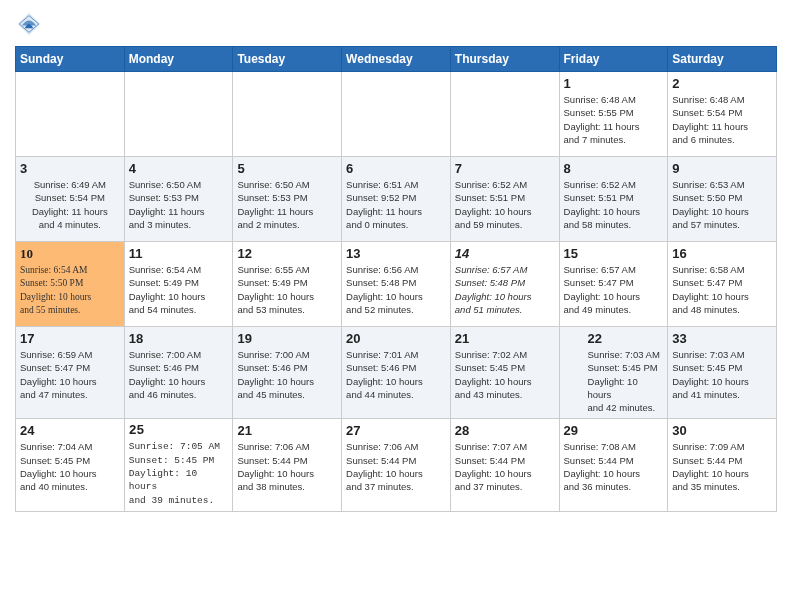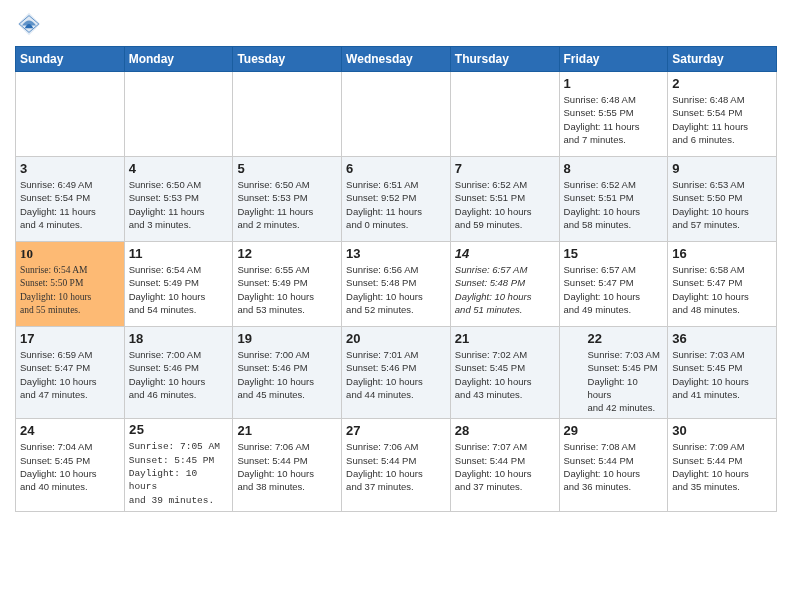--- a/index.html
+++ b/index.html
@@ -164,21 +164,21 @@
             <span class="day-number">2</span>
             <div class="day-info" style="white-space: pre-line;">Sunrise: 6:48 AM
 Sunset: 5:54 PM
 Daylight: 11 hours
 and 6 minutes.</div>
           </td>
         </tr>
         <tr>
           <td style="background: rgb(240, 244, 248);">
             <span class="day-number">3</span>
-            <div class="day-info" style="white-space: pre-line;">Sunrise: 6:49 AM
+            <div class="day-info" style="white-space: pre-line; text-align: center;">Sunrise: 6:49 AM
 Sunset: 5:54 PM
 Daylight: 11 hours
 and 4 minutes.</div>
           </td>
           <td style="background: rgb(240, 244, 248);">
             <span class="day-number">4</span>
             <div class="day-info" style="white-space: pre-line;">Sunrise: 6:50 AM
 Sunset: 5:53 PM
 Daylight: 11 hours
 and 3 minutes.</div>
@@ -307,21 +307,21 @@
 and 43 minutes.</div>
           </td>
           <td style="background: rgb(240, 244, 248); padding-left: 28px;">
             <span class="day-number">22</span>
             <div class="day-info" style="white-space: pre-line;">Sunrise: 7:03 AM
 Sunset: 5:45 PM
 Daylight: 10 hours
 and 42 minutes.</div>
           </td>
           <td style="background: rgb(240, 244, 248);">
-            <span class="day-number">36</span>
+            <span class="day-number">33</span>
             <div class="day-info" style="white-space: pre-line;">Sunrise: 7:03 AM
 Sunset: 5:45 PM
 Daylight: 10 hours
 and 41 minutes.</div>
           </td>
         </tr>
         <tr>
           <td style="background: rgb(255, 255, 255);">
             <span class="day-number">24</span>
             <div class="day-info" style="white-space: pre-line;">Sunrise: 7:04 AM

